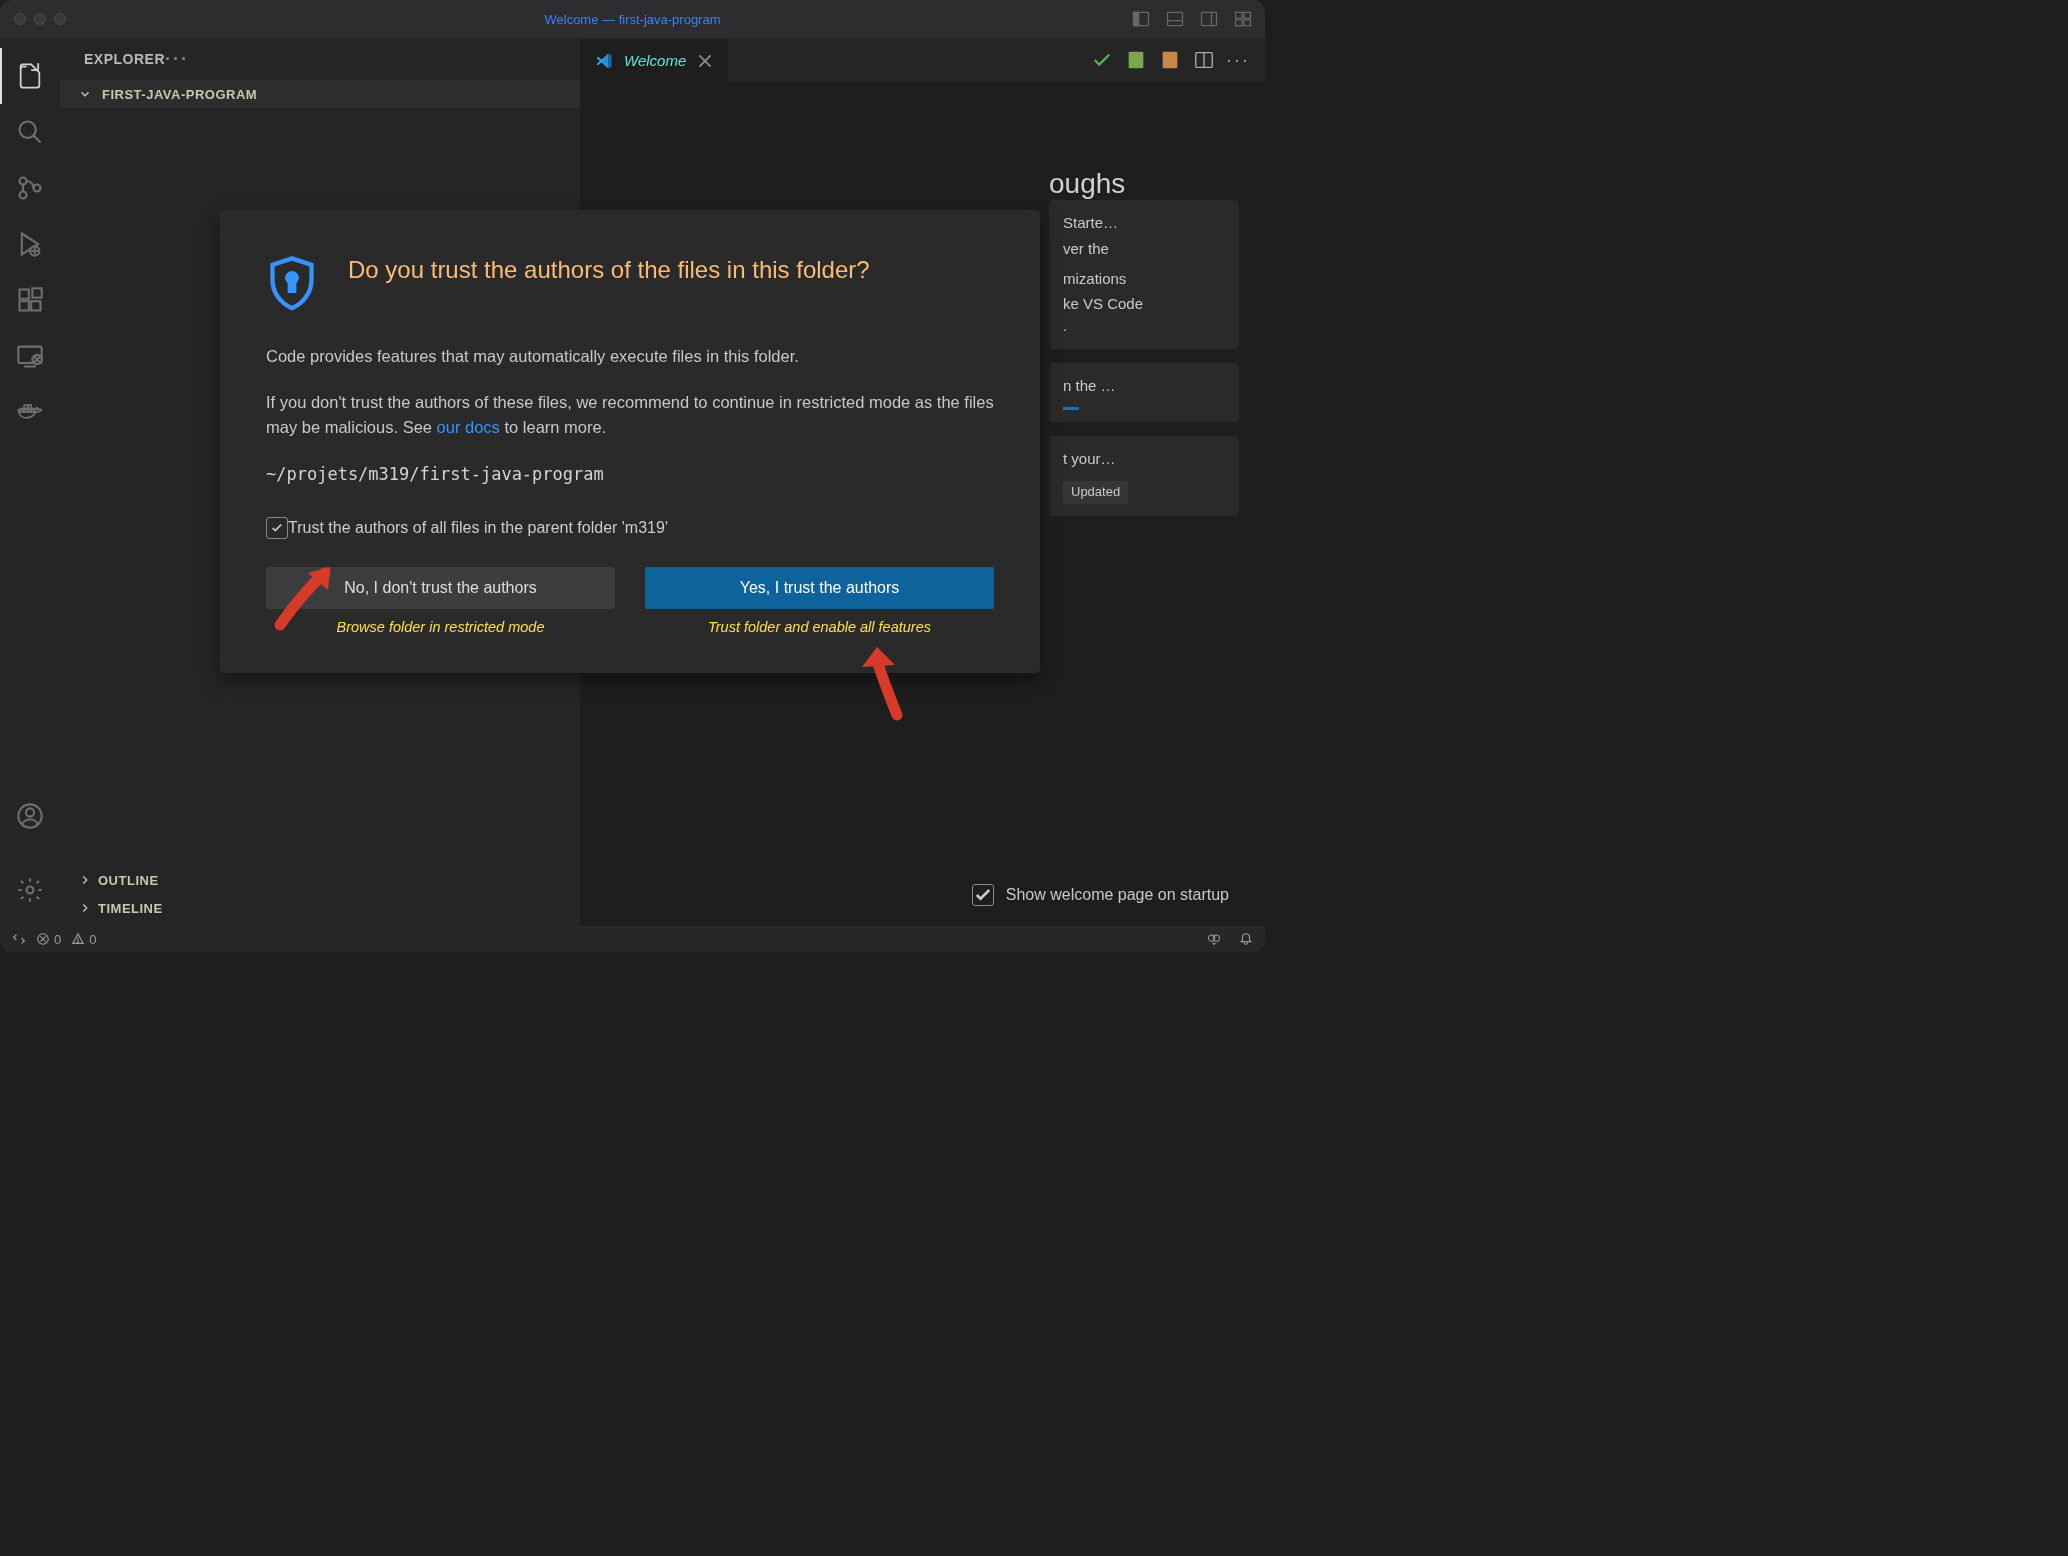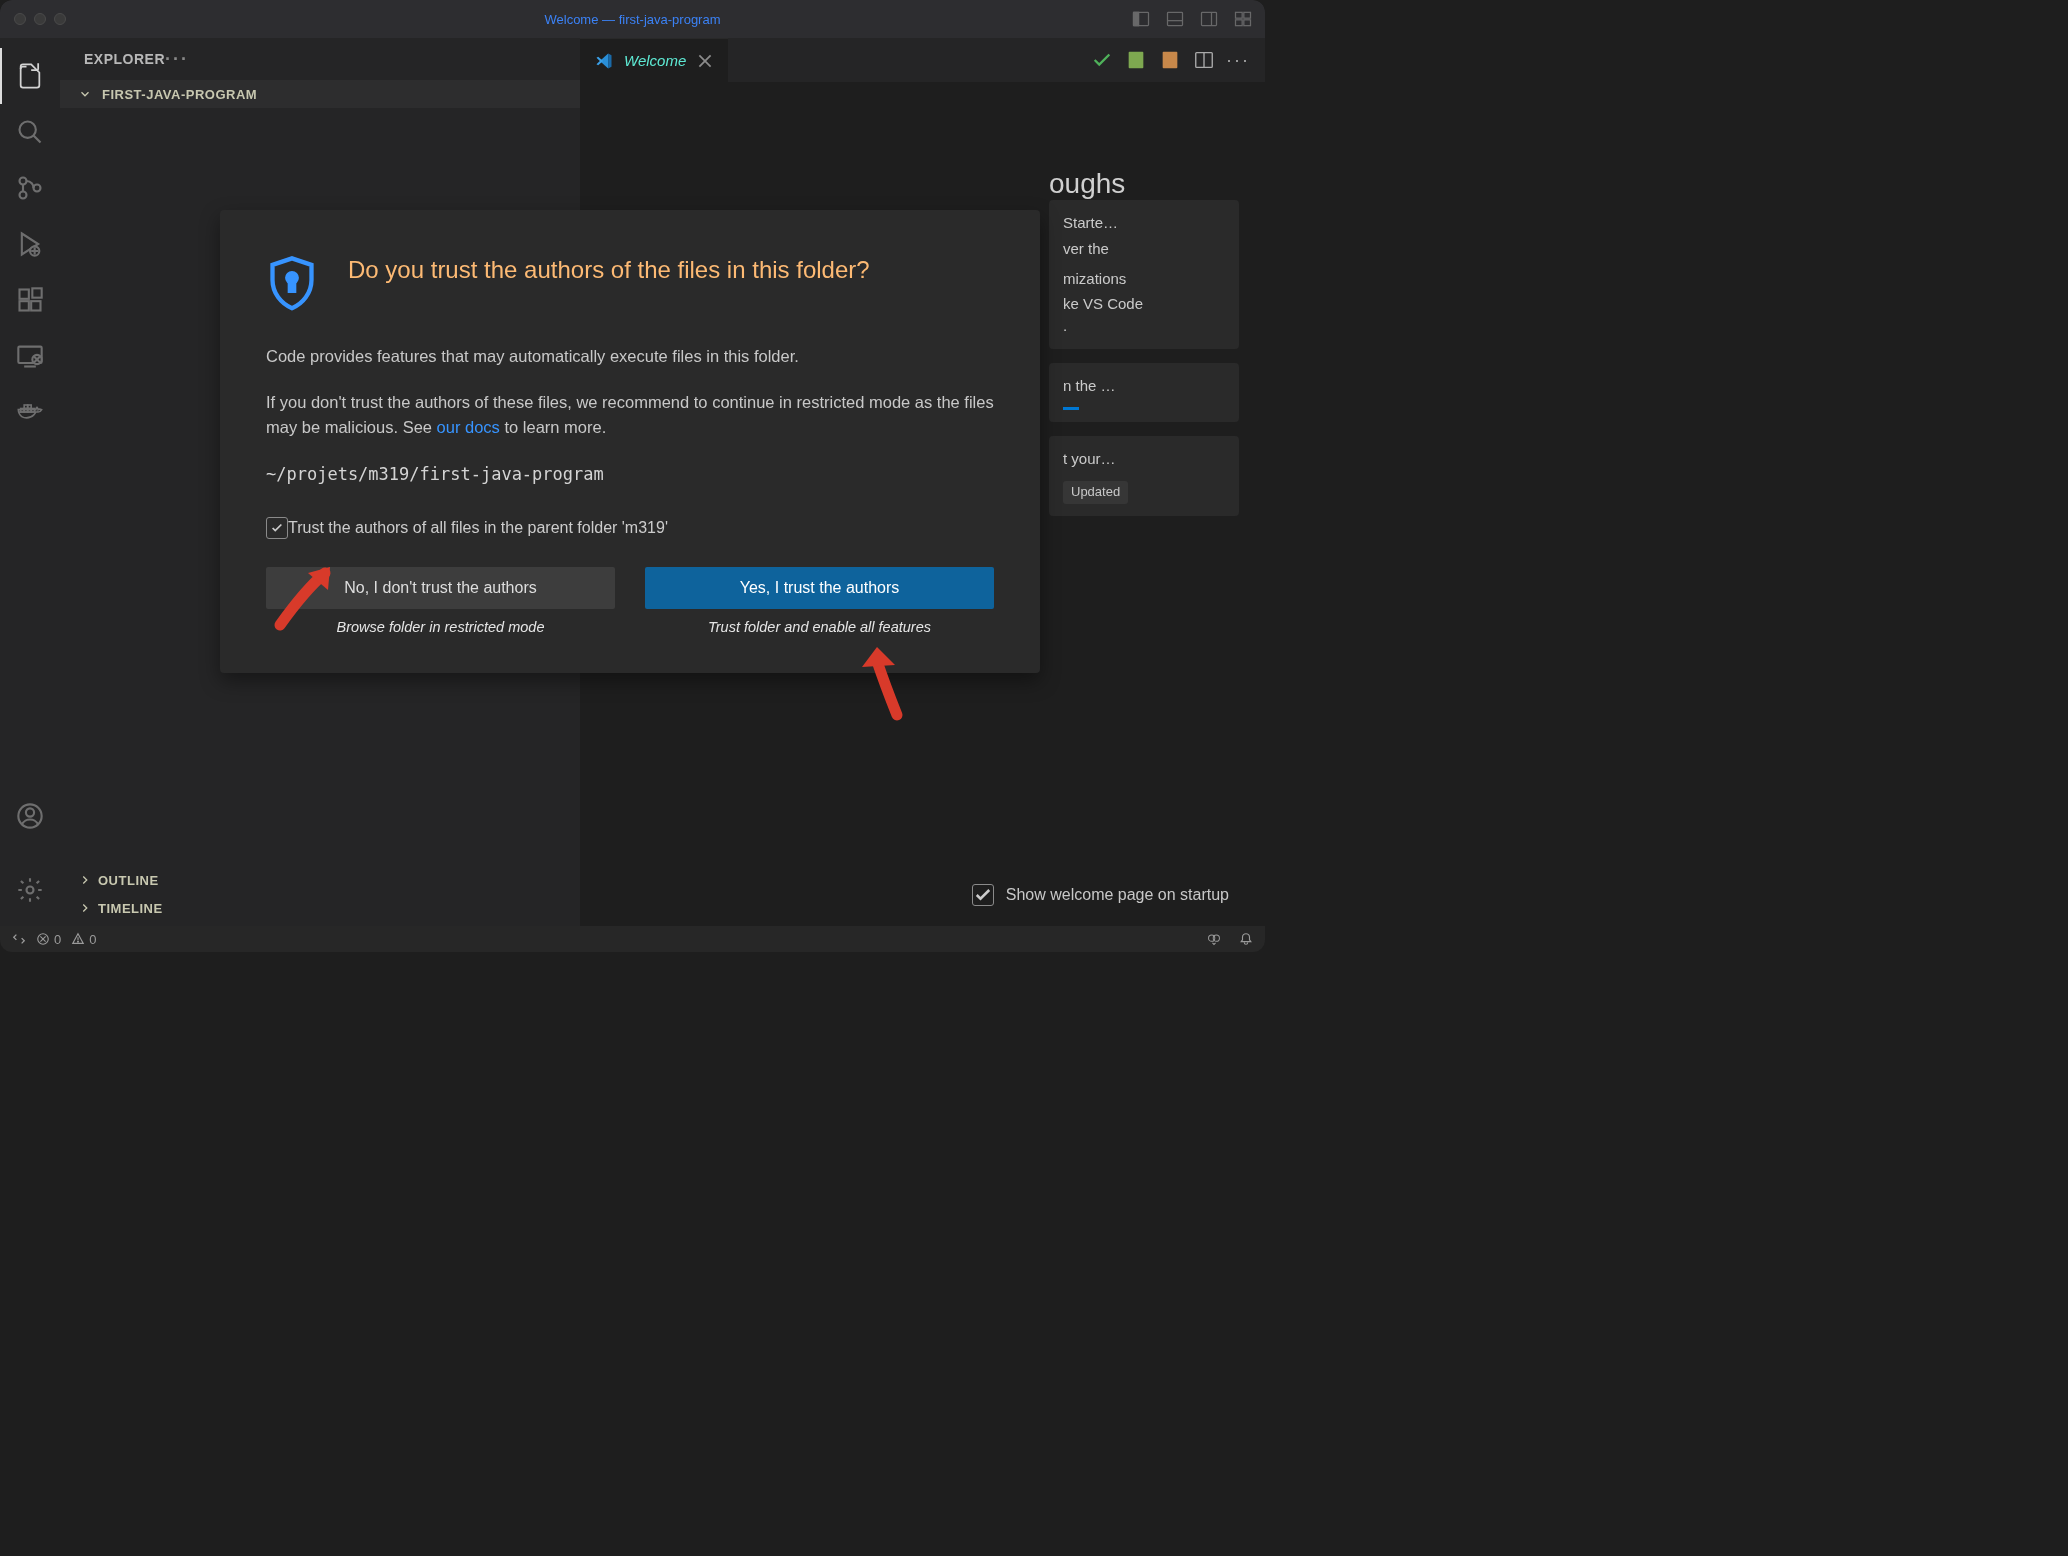--- a/index.html
+++ b/index.html
@@ -64,21 +64,21 @@
     .dialog-body a { color: #3794ff; text-decoration: none; }
     .dialog-path { font-family: "SF Mono", Menlo, Consolas, monospace; font-size: 17px; color: #d4d4d4; }
     .dialog-check-row { display: flex; align-items: center; margin-top: 30px; margin-bottom: 28px; }
     .chk { width: 22px; height: 22px; border: 1.5px solid #8a8a8a; border-radius: 3px; display: flex; align-items: center; justify-content: center; background: #2a2a2a; }
     .chk svg { width: 14px; height: 14px; }
     .dialog-buttons { display: flex; gap: 30px; }
     .btn-col { flex: 1; text-align: center; }
     .btn { height: 42px; width: 100%; border-radius: 2px; font-size: 16px; border: none; cursor: pointer; }
     .btn-secondary { background: #3d3d3d; color: #dedede; }
     .btn-primary { background: #0e639c; color: #ffffff; }
-    .btn-sub { font-style: italic; font-size: 14.5px; color: #e5e5e5; margin-top: 10px; }
+    .btn-sub { font-style: italic; font-size: 14.5px; color: #fde047; margin-top: 10px; }
     
     
     .arrow1, .arrow2 { position: absolute; pointer-events: none; z-index: 20; }
     
     
     .statusbar { height: 26px; background: #272727; display: flex; align-items: center; font-size: 13px; color: #9a9a9a; padding: 0 12px; gap: 10px; }
     .statusbar-right { margin-left: auto; display: flex; gap: 18px; align-items: center; }
     .sb-item { display: flex; align-items: center; gap: 4px; }
     .sb-item svg { width: 14px; height: 14px; }
   </style>

